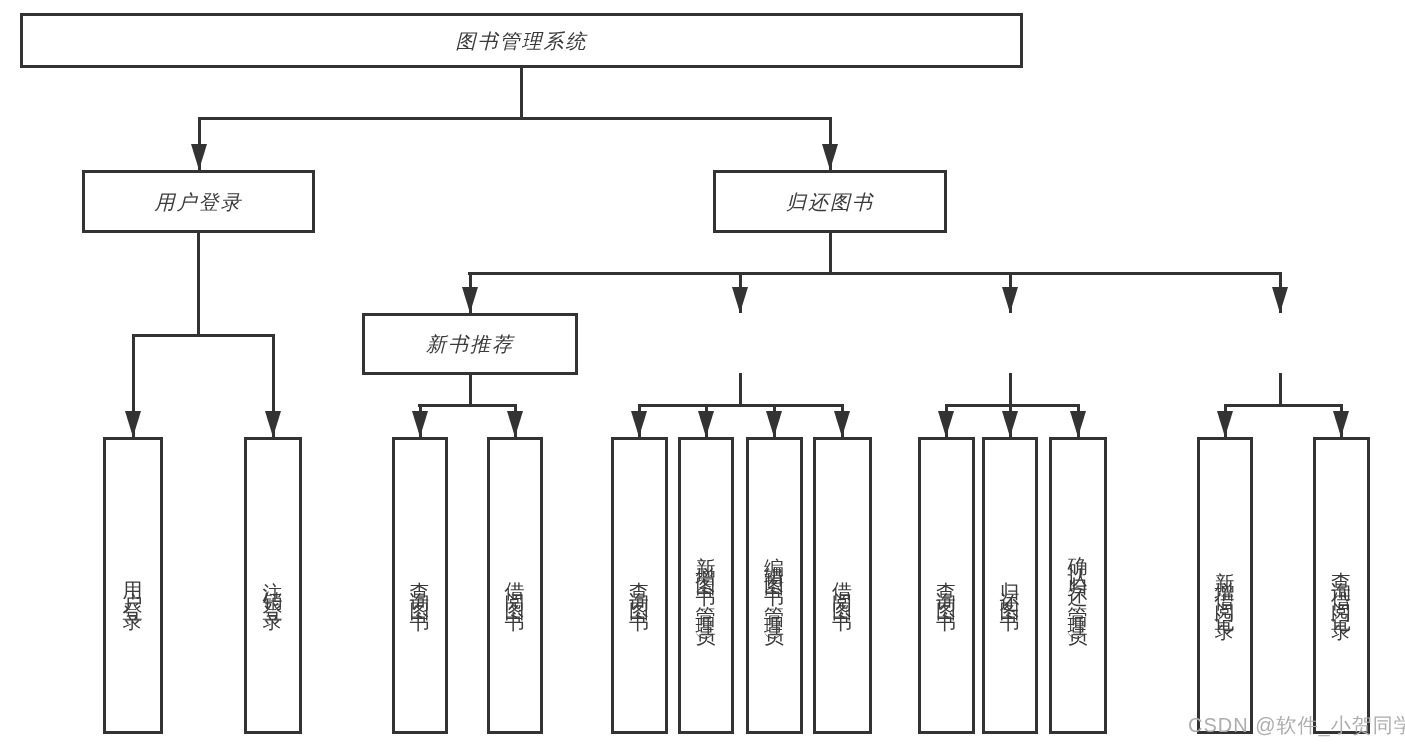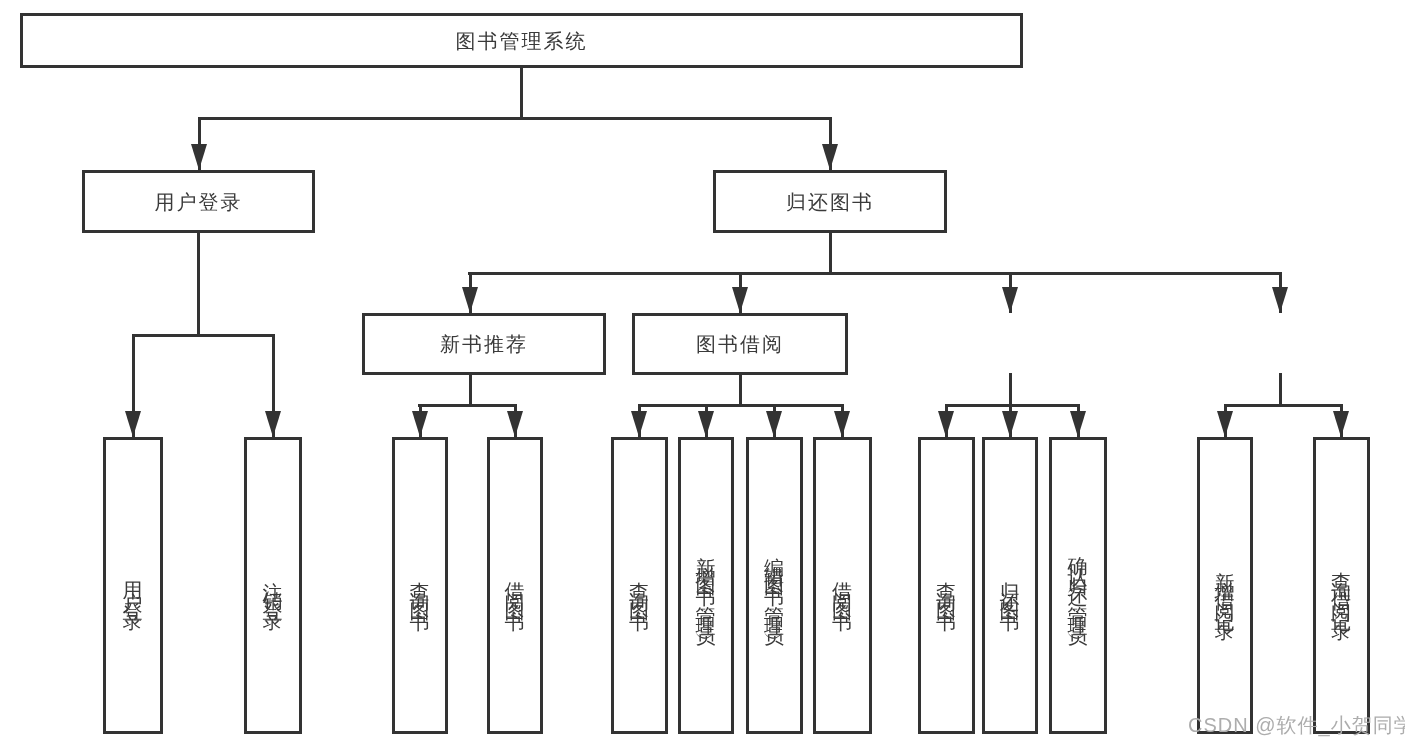--- a/index.html
+++ b/index.html
@@ -6,21 +6,21 @@
   .canvas{
     position:relative;width:1405px;height:747px;background:#ffffff;
     font-family:"Liberation Sans",sans-serif;overflow:hidden;
   }
   .box{
     position:absolute;box-sizing:border-box;
     border:3px solid #333333;background:#ffffff;color:#3a3a3a;
     display:flex;align-items:center;justify-content:center;
     font-size:20px;line-height:1;
   }
-  .hbox{letter-spacing:2px;}
+  .hbox{letter-spacing:2px;font-style:italic;}
   .vbox{
     writing-mode:vertical-rl;text-orientation:mixed;
     letter-spacing:10px;font-size:20px;
   }
   .hline{position:absolute;height:3px;background:#333333;}
   .vline{position:absolute;width:3px;background:#333333;}
   .arrow{
     position:absolute;width:0;height:0;
     border-left:8px solid transparent;border-right:8px solid transparent;
     border-top:26px solid #333333;
@@ -58,22 +58,21 @@
   <div class="hline" style="left:468px;top:272px;width:814px"></div>
   <div class="vline" style="left:469px;top:272px;height:41px"></div>
   <div class="vline" style="left:739px;top:272px;height:41px"></div>
   <div class="vline" style="left:1009px;top:272px;height:41px"></div>
   <div class="vline" style="left:1279px;top:272px;height:41px"></div>
   <div class="arrow" style="left:462px;top:287px"></div>
   <div class="arrow" style="left:732px;top:287px"></div>
   <div class="arrow" style="left:1002px;top:287px"></div>
   <div class="arrow" style="left:1272px;top:287px"></div>
 
-  <div class="box hbox" style="left:362px;top:313px;width:244px;height:62px">新书推荐</div>
-  <div class="box hbox" style="left:632px;top:313px;width:216px;height:62px">图书借阅</div>
+  <div class="box hbox" style="left:362px;top:313px;width:216px;height:62px">新书推荐</div>
 
   <div class="vline" style="left:469px;top:373px;height:33px"></div>
   <div class="hline" style="left:418px;top:404px;width:99px"></div>
   <div class="vline" style="left:419px;top:404px;height:33px"></div>
   <div class="vline" style="left:514px;top:404px;height:33px"></div>
   <div class="arrow" style="left:412px;top:411px"></div>
   <div class="arrow" style="left:507px;top:411px"></div>
 
   <div class="vline" style="left:739px;top:373px;height:33px"></div>
   <div class="hline" style="left:638px;top:404px;width:206px"></div>

